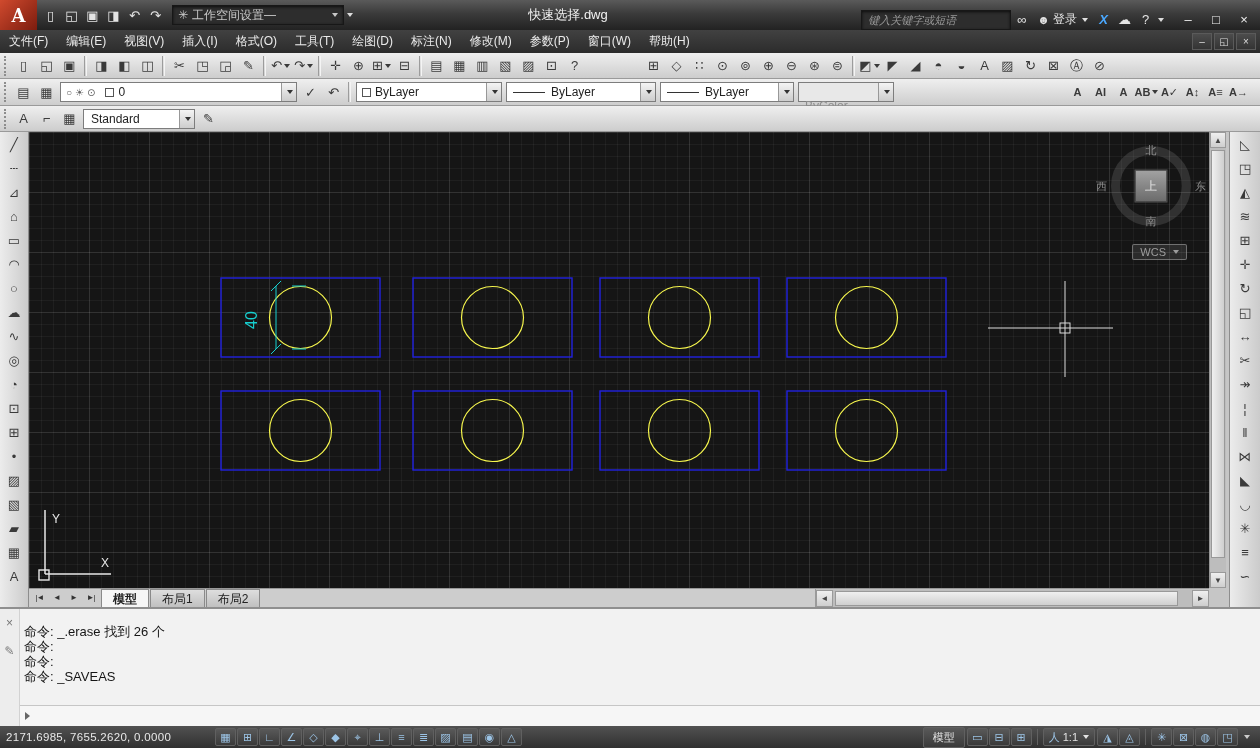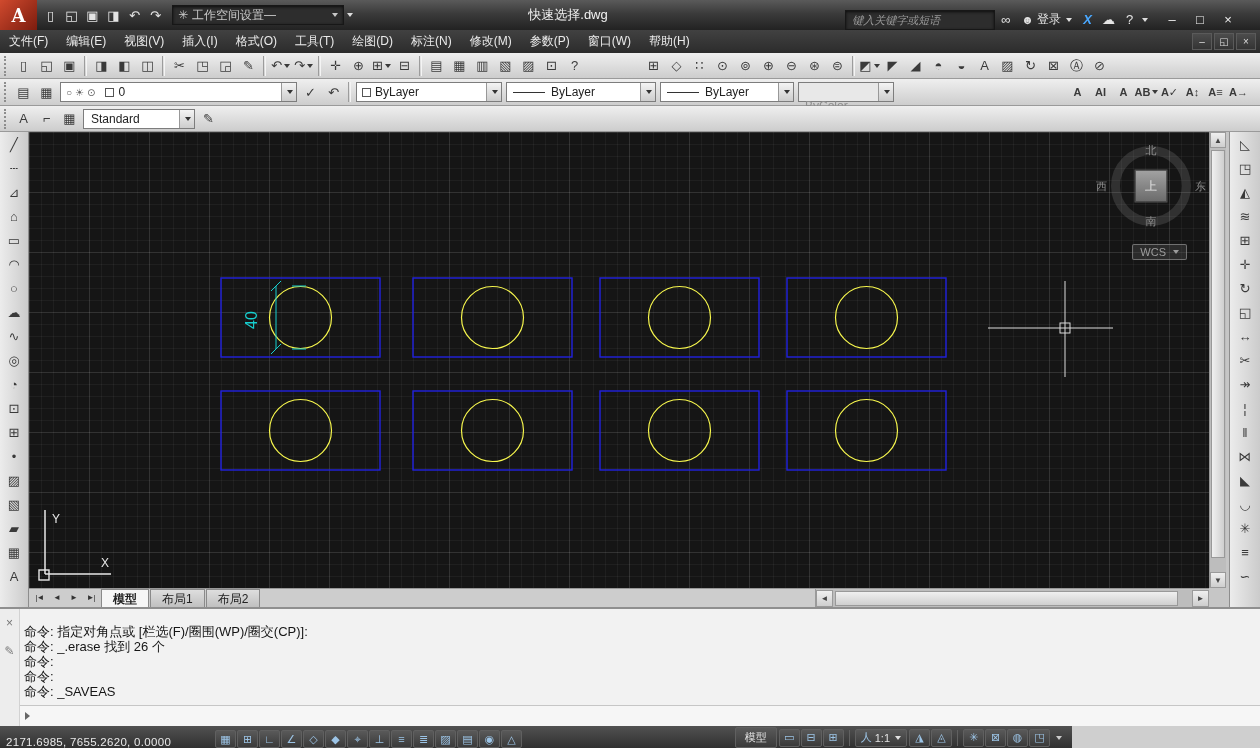--- a/index.html
+++ b/index.html
@@ -24,21 +24,21 @@
   display:flex;align-items:center;justify-content:center;color:#fff;font-weight:bold;
   font-size:18px;font-family:"DejaVu Serif",serif;}
 .qat{display:flex;align-items:center;margin-left:3px;}
 .titlebar .icon-btn{color:#e4e4e4;width:21px;}
 .ws-field{display:flex;align-items:center;gap:4px;height:20px;width:172px;margin-left:6px;
   padding:0 5px;background:#2d2d2d;border:1px solid #171717;color:#c8c8c8;font-size:12px;
   box-shadow:inset 0 1px 3px rgba(0,0,0,.7);}
 .ws-label{flex:1;white-space:nowrap;overflow:hidden;}
 .qat-dd{margin-left:3px;color:#ddd;}
 .doc-title{position:absolute;left:468px;width:200px;text-align:center;font-size:13px;color:#f2f2f2;}
-.tb-right{position:absolute;right:16px;top:0;height:39px;display:flex;align-items:center;padding-right:2px;}
+.tb-right{position:absolute;right:0;top:0;height:39px;display:flex;align-items:center;padding-right:2px;}
 .search-field{width:150px;height:20px;background:#2d2d2d;border:1px solid #171717;color:#bbb;
   font-style:italic;font-size:11px;padding:0 6px;box-shadow:inset 0 1px 3px rgba(0,0,0,.7);outline:none;}
 .search-field::placeholder{color:#999;font-style:italic;}
 .signin{display:flex;align-items:center;gap:3px;font-size:12px;padding:0 5px;color:#e0e0e0;}
 .x-icon{color:#4aa8ff;font-weight:bold;font-style:italic;}
 .win-btns{display:flex;margin-left:10px;}
 .win-btns .icon-btn{width:28px;height:22px;font-size:13px;color:#eee;}
 
 
 .menubar{position:absolute;top:30px;left:0;width:100%;height:23px;
@@ -145,22 +145,22 @@
 .cmd-line{height:15px;line-height:15px;white-space:pre;}
 .cmd-input{position:absolute;left:20px;right:0;bottom:0;height:21px;border-top:1px solid #c6c6c6;
   display:flex;align-items:center;gap:5px;padding-left:5px;background:#f6f6f6;}
 .ci-arrow{width:0;height:0;border-top:4px solid transparent;border-bottom:4px solid transparent;
   border-left:5px solid #666;}
 .ci-field{border:none;outline:none;background:transparent;font-size:12px;color:#555;
   width:320px;font-style:italic;font-family:inherit;}
 .ci-field::placeholder{color:#9a9a9a;font-style:italic;}
 
 
-.statusbar{position:absolute;top:726px;left:0;width:1072px;height:22px;
-  background:linear-gradient(#515151,#303030);display:flex;align-items:flex-end;
+.statusbar{position:absolute;top:726px;left:0;width:1260px;height:22px;
+  background:linear-gradient(#515151,#303030);display:flex;align-items:center;
   color:#e2e2e2;font-size:11px;padding:0 6px;gap:1px;}
 .coords{width:208px;font-size:11.5px;letter-spacing:.3px;color:#e8e8e8;}
 .statusbar .icon-btn{width:21px;height:18px;border:1px solid #606060;border-radius:2px;
   background:linear-gradient(#595959,#3a3a3a);color:#9cc4e6;font-size:11px;}
 .sb-right{margin-left:auto;display:flex;align-items:center;gap:2px;}
 .model-btn{padding:2px 9px;border:1px solid #606060;border-radius:2px;
   background:linear-gradient(#595959,#3a3a3a);white-space:nowrap;}
 .sb-sep{width:1px;height:16px;background:#616161;margin:0 3px;}
 .scale-group{display:flex;align-items:center;gap:3px;padding:0 5px;border:1px solid #606060;
   border-radius:2px;background:linear-gradient(#595959,#3a3a3a);height:18px;}
@@ -735,21 +735,20 @@
   <div class="cmd">
     <div class="cmd-strip">
         <div class="icon-btn">
           <span class="glyph">×</span>
         </div>
         <div class="icon-btn">
           <span class="glyph">✎</span>
         </div>
       </div>
     <div class="cmd-lines">
-        <div class="cmd-line">命令: 指定对角点或 [栏选(F)/圈围(WP)/圈交(CP)]:</div>
         <div class="cmd-line">命令: _.erase 找到 26 个</div>
         <div class="cmd-line">命令:</div>
         <div class="cmd-line">命令:</div>
         <div class="cmd-line">命令: _SAVEAS</div>
       </div>
     <div class="cmd-input">
       <span class="ci-arrow"></span>
     </div>
   </div>
 

